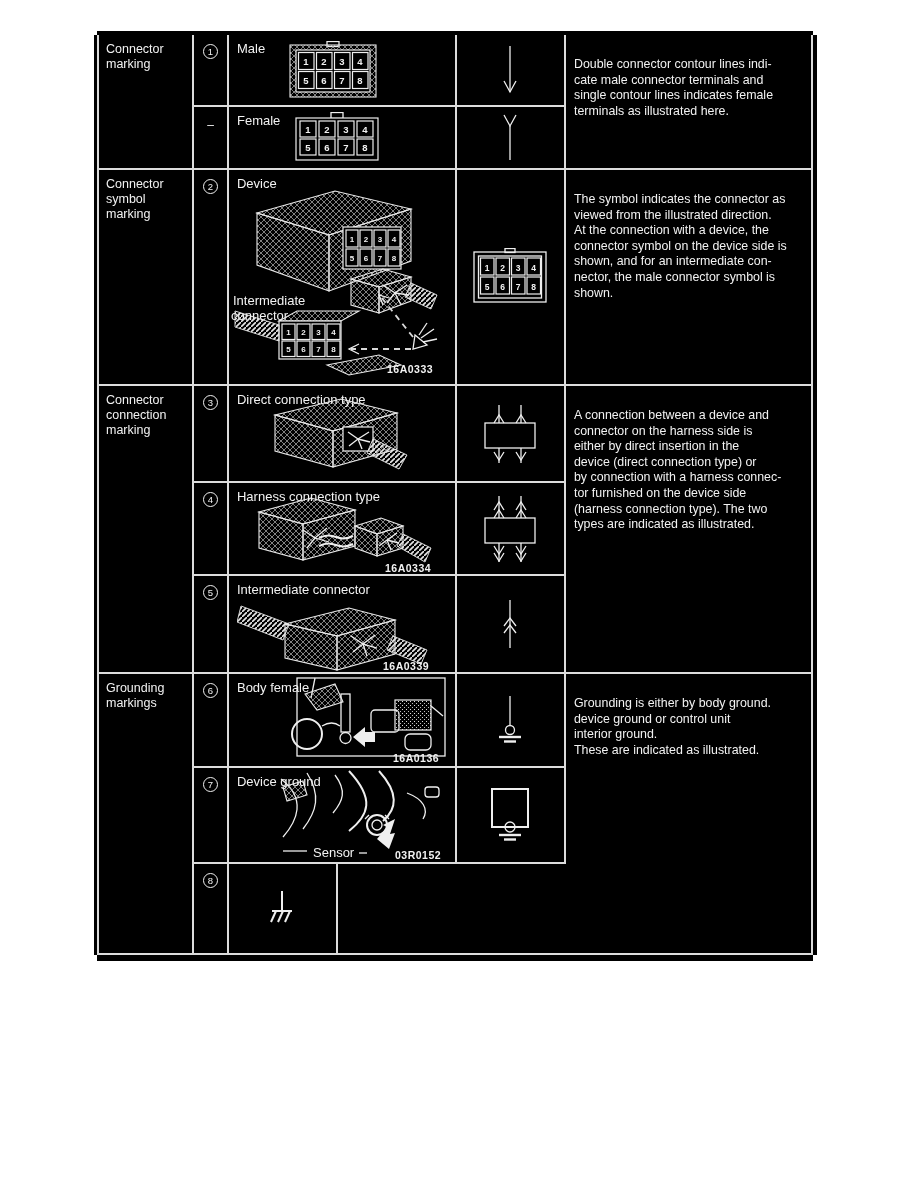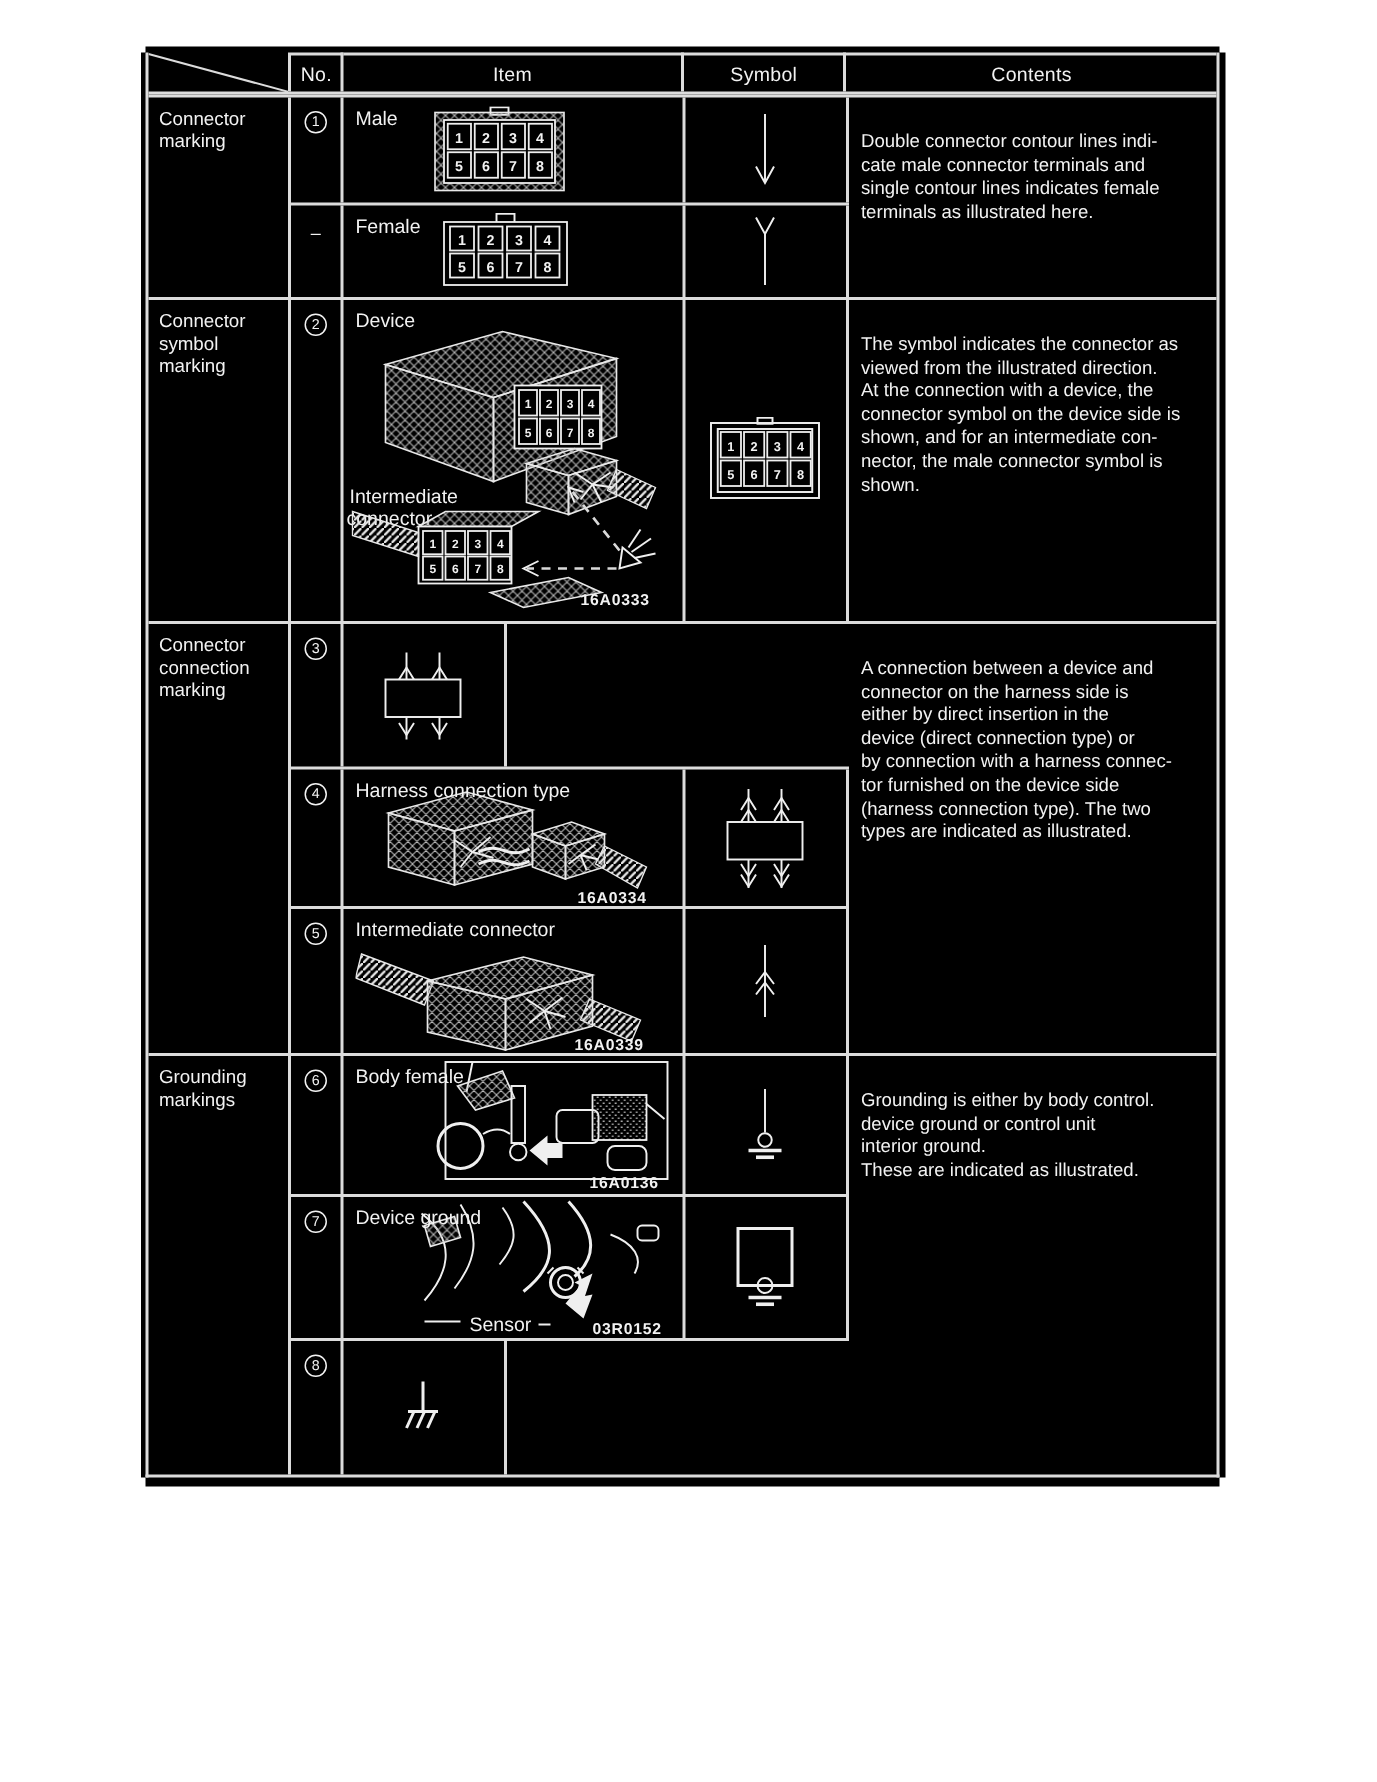--- a/index.html
+++ b/index.html
@@ -76,31 +76,20 @@
     </pattern>
     <pattern id="speckle" width="4" height="4" patternUnits="userSpaceOnUse">
       <rect x="1" y="1" width="1" height="1" fill="#dcdcdc"></rect>
         <rect x="3" y="3" width="1" height="1" fill="#bdbdbd"></rect>
     </pattern>
   </defs>
 </svg>
 
 <div class="legend-table">
 
-  <div class="hdr">
-    <div class="hdr-cell corner">
-      <svg viewBox="0 0 96 28">
-          <line x1="0" y1="1" x2="96" y2="27" stroke="#dcdcdc" stroke-width="1.4"></line>
-        </svg>
-    </div>
-    <div class="hdr-cell h-no">No.</div>
-    <div class="hdr-cell h-item">Item</div>
-    <div class="hdr-cell h-sym">Symbol</div>
-    <div class="hdr-cell h-cont">Contents</div>
-  </div>
 
   <div class="group">
     <div class="cat-cell">Connector
 marking</div>
     <div class="mid">
       <div class="subrow" style="height:70px">
         <div class="no-cell">
             <span class="circ">1</span>
           </div>
         <div class="item-cell">
@@ -303,20 +292,37 @@
 
   <div class="group">
     <div class="cat-cell">Connector
 connection
 marking</div>
     <div class="mid">
       <div class="subrow" style="height:95px">
         <div class="no-cell">
             <span class="circ">3</span>
           </div>
+        <div class="item-cell">
+          <span class="item-label">Direct connection type</span>
+          <svg class="direct-svg" width="200" height="86" viewBox="0 0 200 86">
+            <polygon points="30,22 96,6 152,20 88,38" class="hatchf"></polygon>
+            <polygon points="30,22 30,58 88,74 88,38" class="hatchf"></polygon>
+            <polygon points="88,38 152,20 152,56 88,74" class="hatchf"></polygon>
+            <rect x="98" y="34" width="30" height="24" class="cellr"></rect>
+            <g class="s">
+                <line x1="113" y1="46" x2="124" y2="39"></line>
+                <line x1="113" y1="46" x2="125" y2="49"></line>
+                <line x1="113" y1="46" x2="117" y2="56"></line>
+                <line x1="113" y1="46" x2="104" y2="53"></line>
+                <line x1="113" y1="46" x2="103" y2="39"></line>
+              </g>
+            <polygon points="128,46 162,62 154,76 122,60" class="stripef"></polygon>
+          </svg>
+        </div>
         <div class="sym-cell">
           <svg width="64" height="64" viewBox="0 0 64 64">
             <rect x="7" y="21" width="50" height="25" class="s"></rect>
             <line x1="21" y1="3" x2="21" y2="21" class="s"></line>
               <line x1="43" y1="3" x2="43" y2="21" class="s"></line>
             <polyline points="16,21 21,13 26,21" class="s"></polyline>
               <polyline points="38,21 43,13 48,21" class="s"></polyline>
             <line x1="21" y1="46" x2="21" y2="61" class="s"></line>
               <line x1="43" y1="46" x2="43" y2="61" class="s"></line>
             <polyline points="16,50 21,58 26,50" class="s"></polyline>
@@ -495,20 +501,20 @@
             <line x1="19" y1="2" x2="19" y2="22" class="s2"></line>
             <line x1="9" y1="22" x2="29" y2="22" class="s2"></line>
             <line x1="13" y1="22" x2="8" y2="33" class="s2"></line>
             <line x1="20" y1="22" x2="15" y2="33" class="s2"></line>
             <line x1="27" y1="22" x2="22" y2="33" class="s2"></line>
           </svg>
         </div>
       </div>
     </div>
     <div class="cont-cell">
-      <div>Grounding is either by body control.</div>
+      <div>Grounding is either by body ground.</div>
         <div>device ground or control unit</div>
         <div>interior ground.</div>
         <div>These are indicated as illustrated.</div>
     </div>
   </div>
 
 </div>
 
 </body></html>

